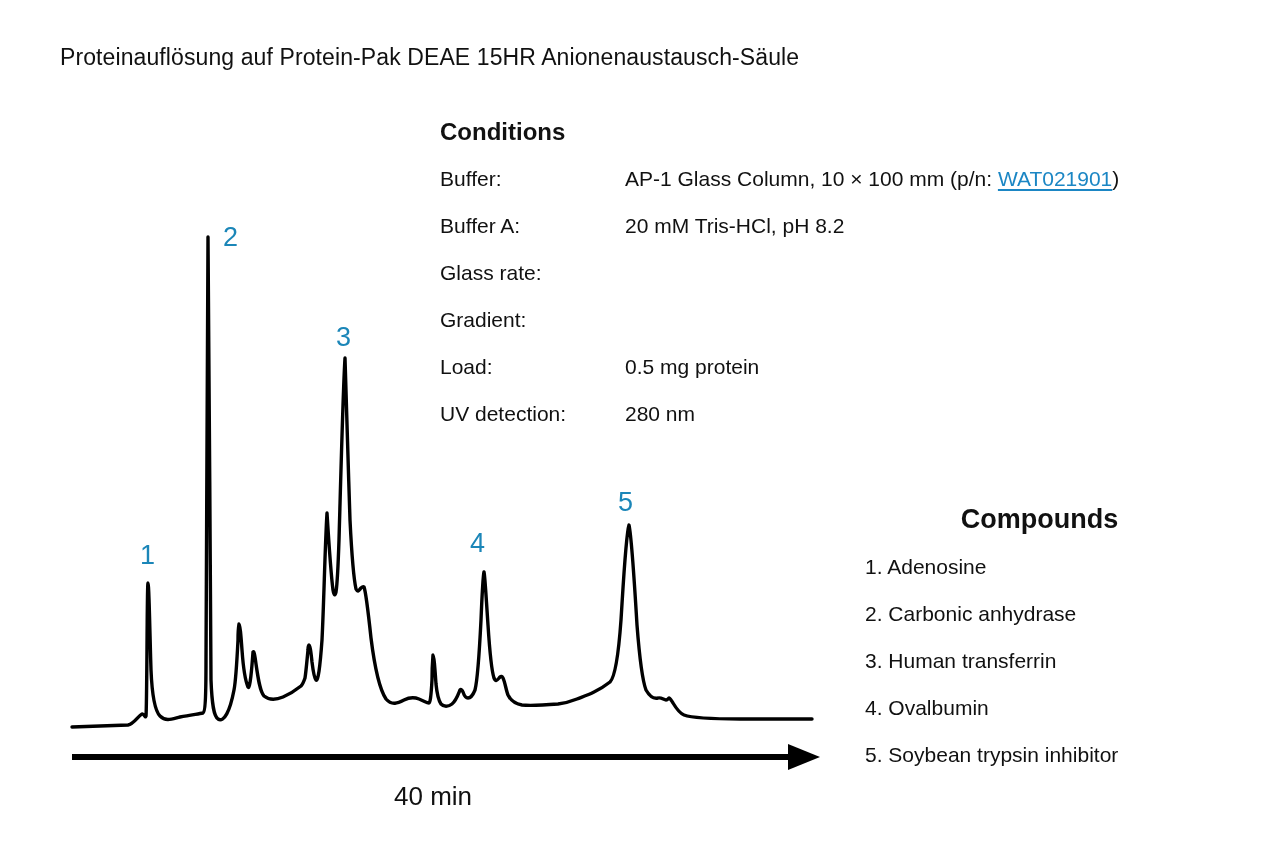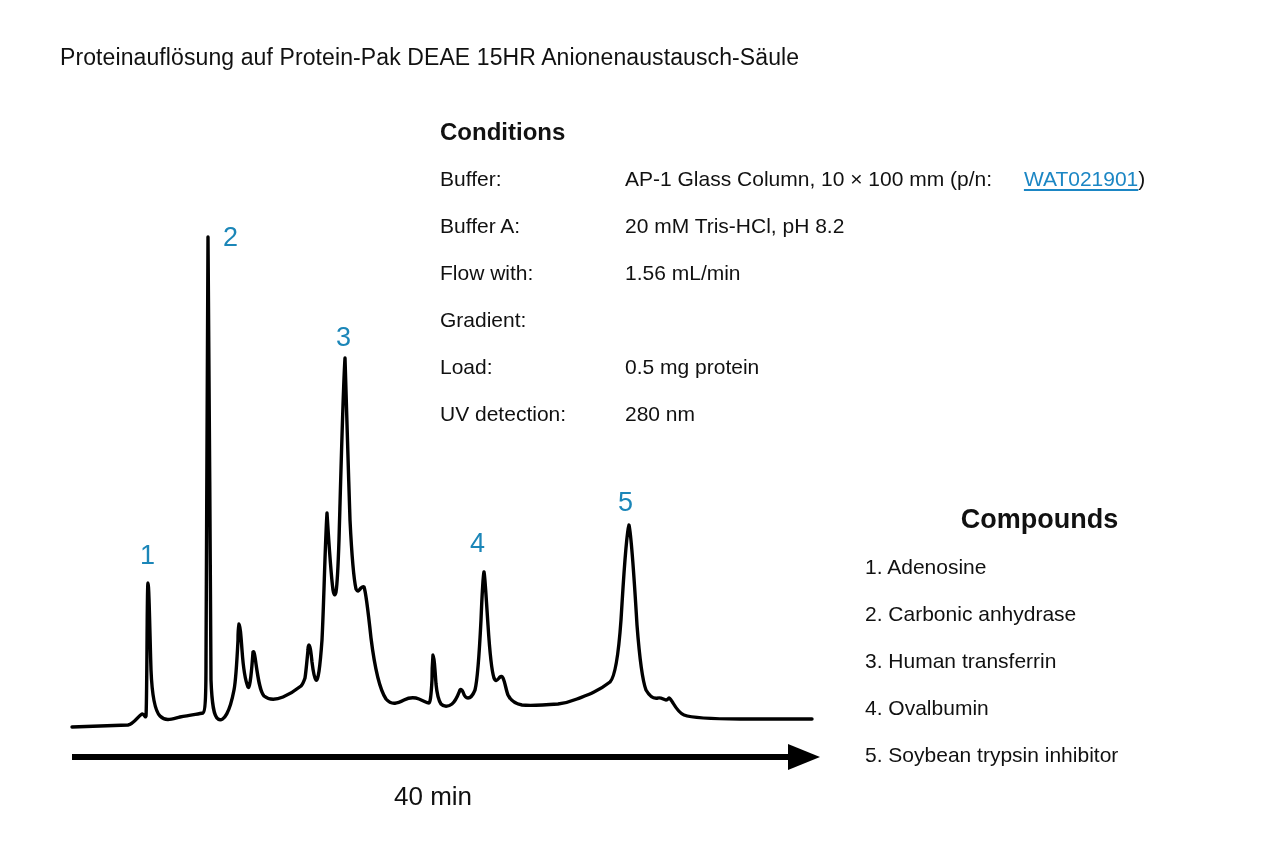--- a/index.html
+++ b/index.html
@@ -90,32 +90,31 @@
     <div class="peak-label" style="left: 618px; top: 489px; color: rgb(27, 134, 184);">5</div>
 
     <div class="axis-caption" style="left:394px;top:781px;">40 min</div>
   </div>
 
   <div class="conditions">
     <span class="head">Conditions</span>
 
     <div class="cond-row">
       <span class="cond-label">Buffer:</span>
-      <span class="cond-value"><span>AP-1 Glass Column, 10 × 100 mm (p/n: </span><a class="pn-link" href="#" style="color: rgb(27, 134, 196); margin-left: 26px;">WAT021901</a><span>)</span></span>
+      <span class="cond-value"><span>AP-1 Glass Column, 10 × 100 mm (p/n: </span><a class="pn-link" href="#" style="color: rgb(27, 134, 196);">WAT021901</a><span>)</span></span>
     </div>
 
     <div class="cond-row">
       <span class="cond-label">Buffer A:</span>
       <span class="cond-value">20 mM Tris-HCl, pH 8.2</span>
     </div>
 
 
     <div class="cond-row">
-      <span class="cond-label">Flow with:</span>
-      <span class="cond-value">1.56 mL/min</span>
+      <span class="cond-label">Glass rate:</span>
     </div>
 
     <div class="cond-row">
       <span class="cond-label">Gradient:</span>
     </div>
 
     <div class="cond-row">
       <span class="cond-label">Load:</span>
       <span class="cond-value">0.5 mg protein</span>
     </div>

